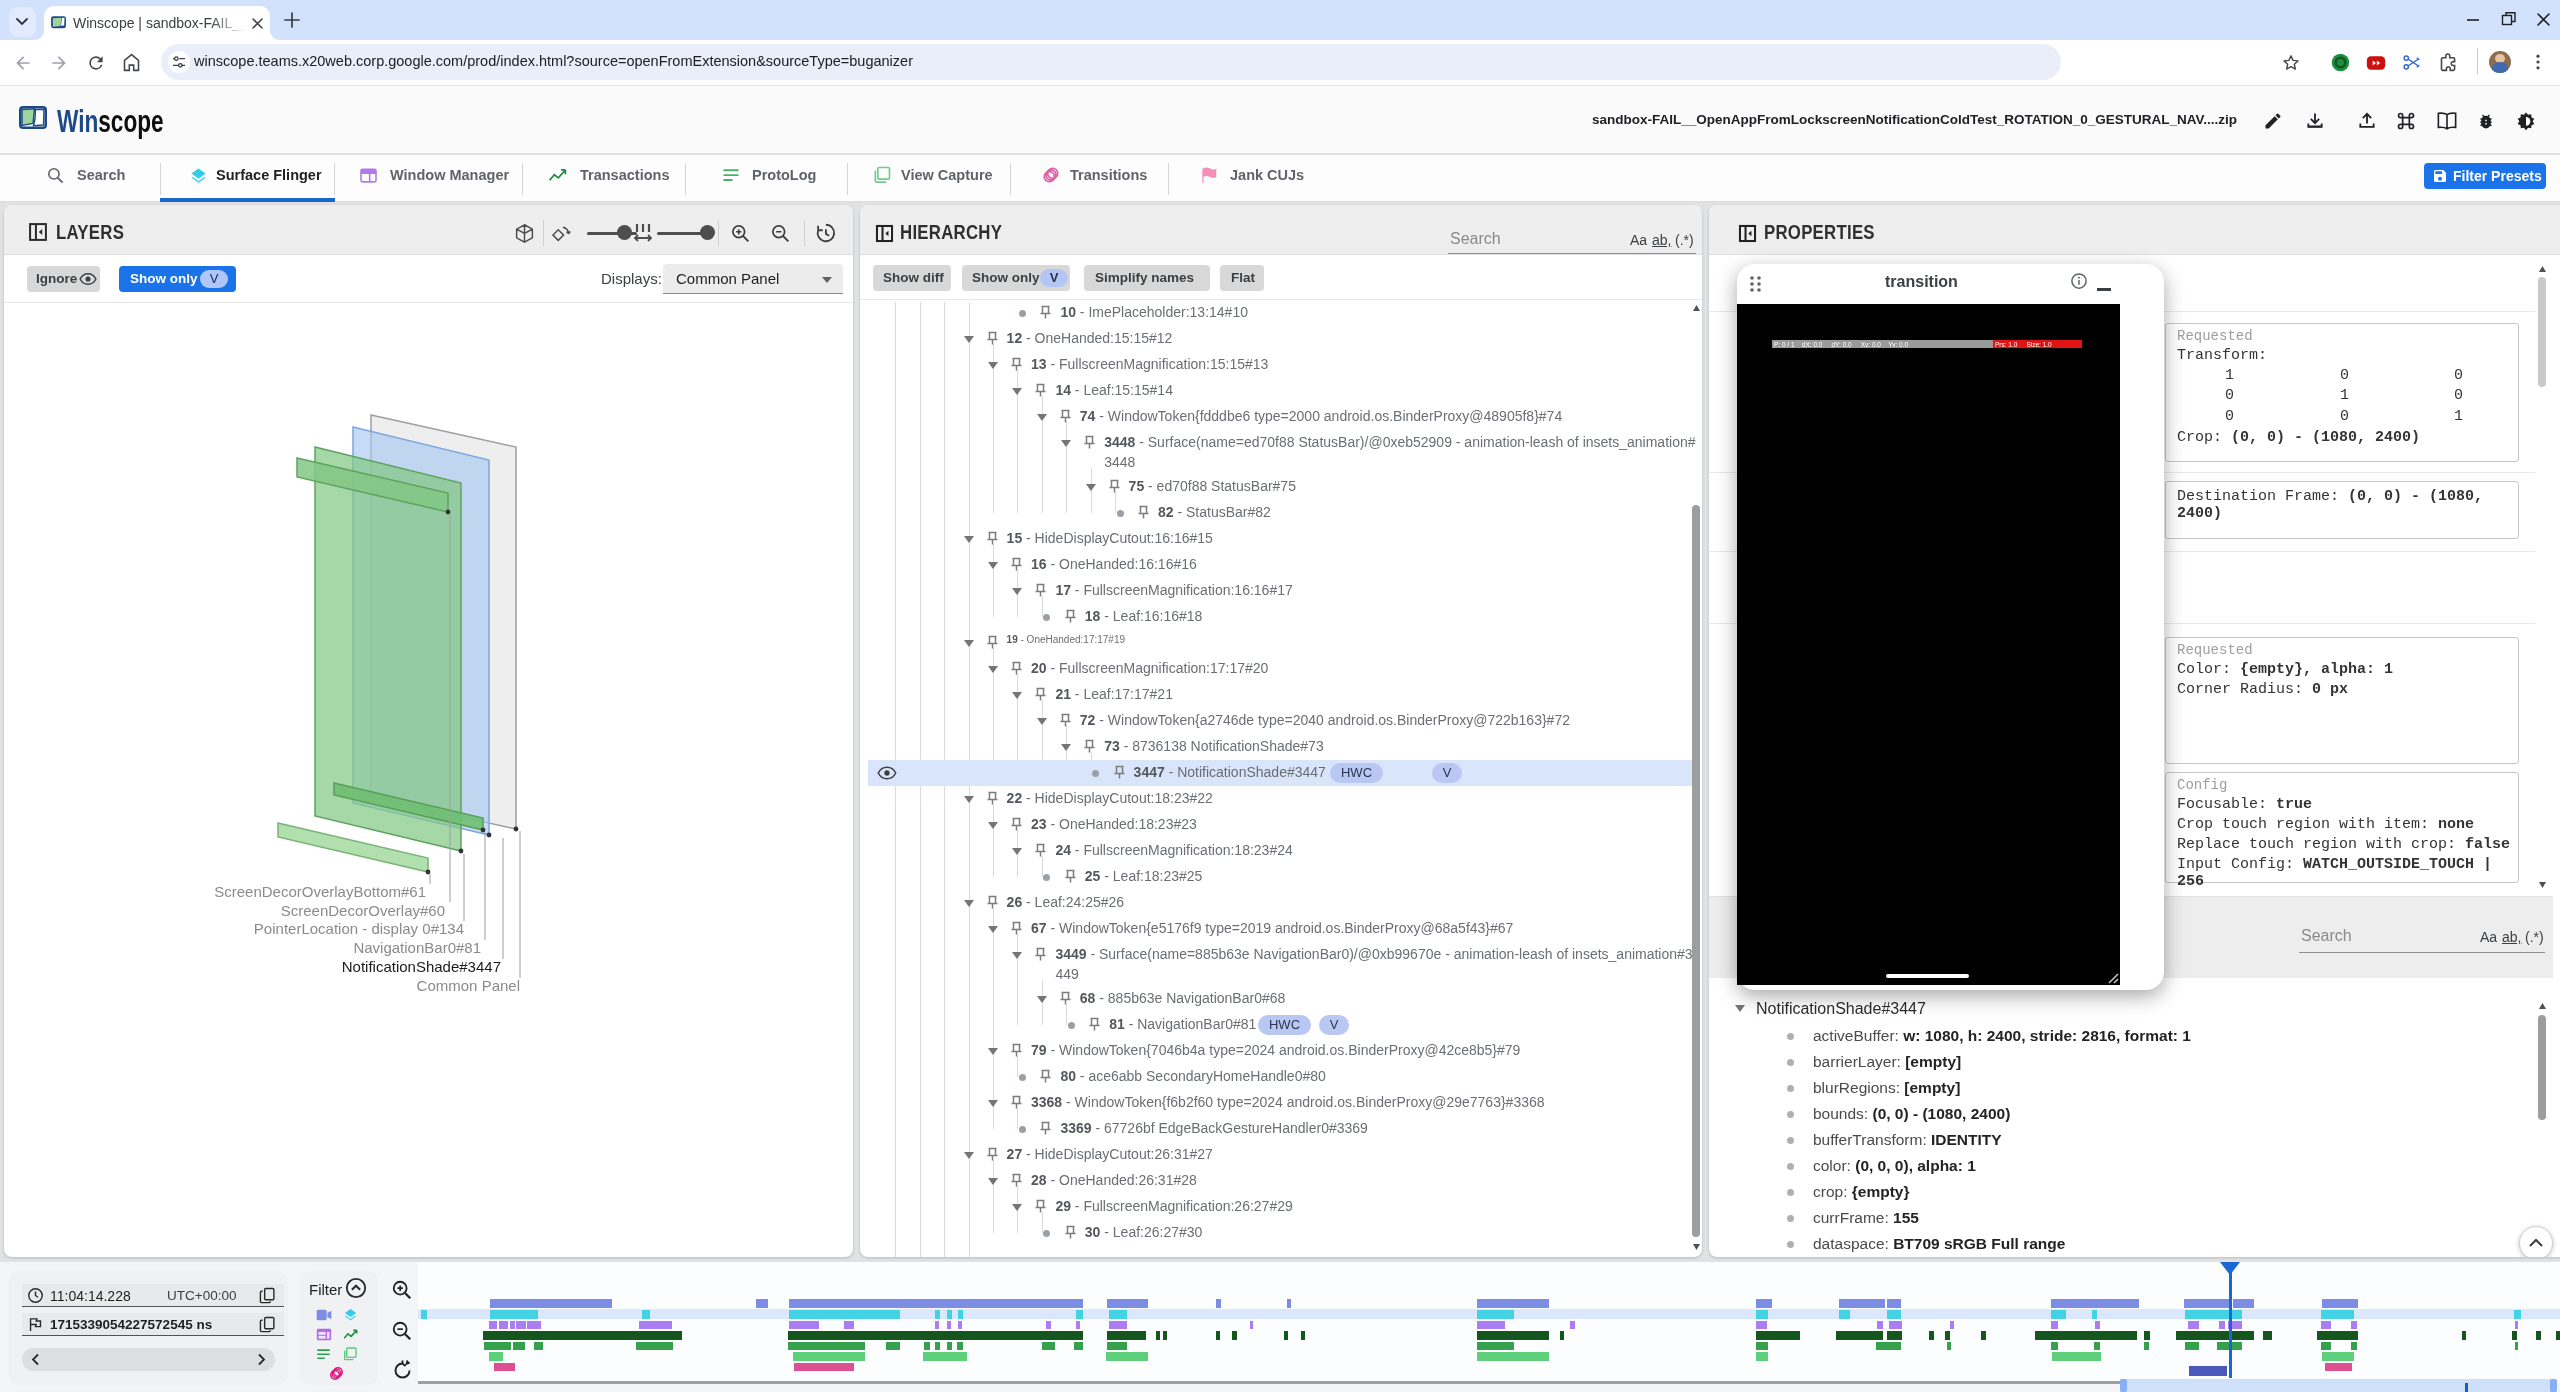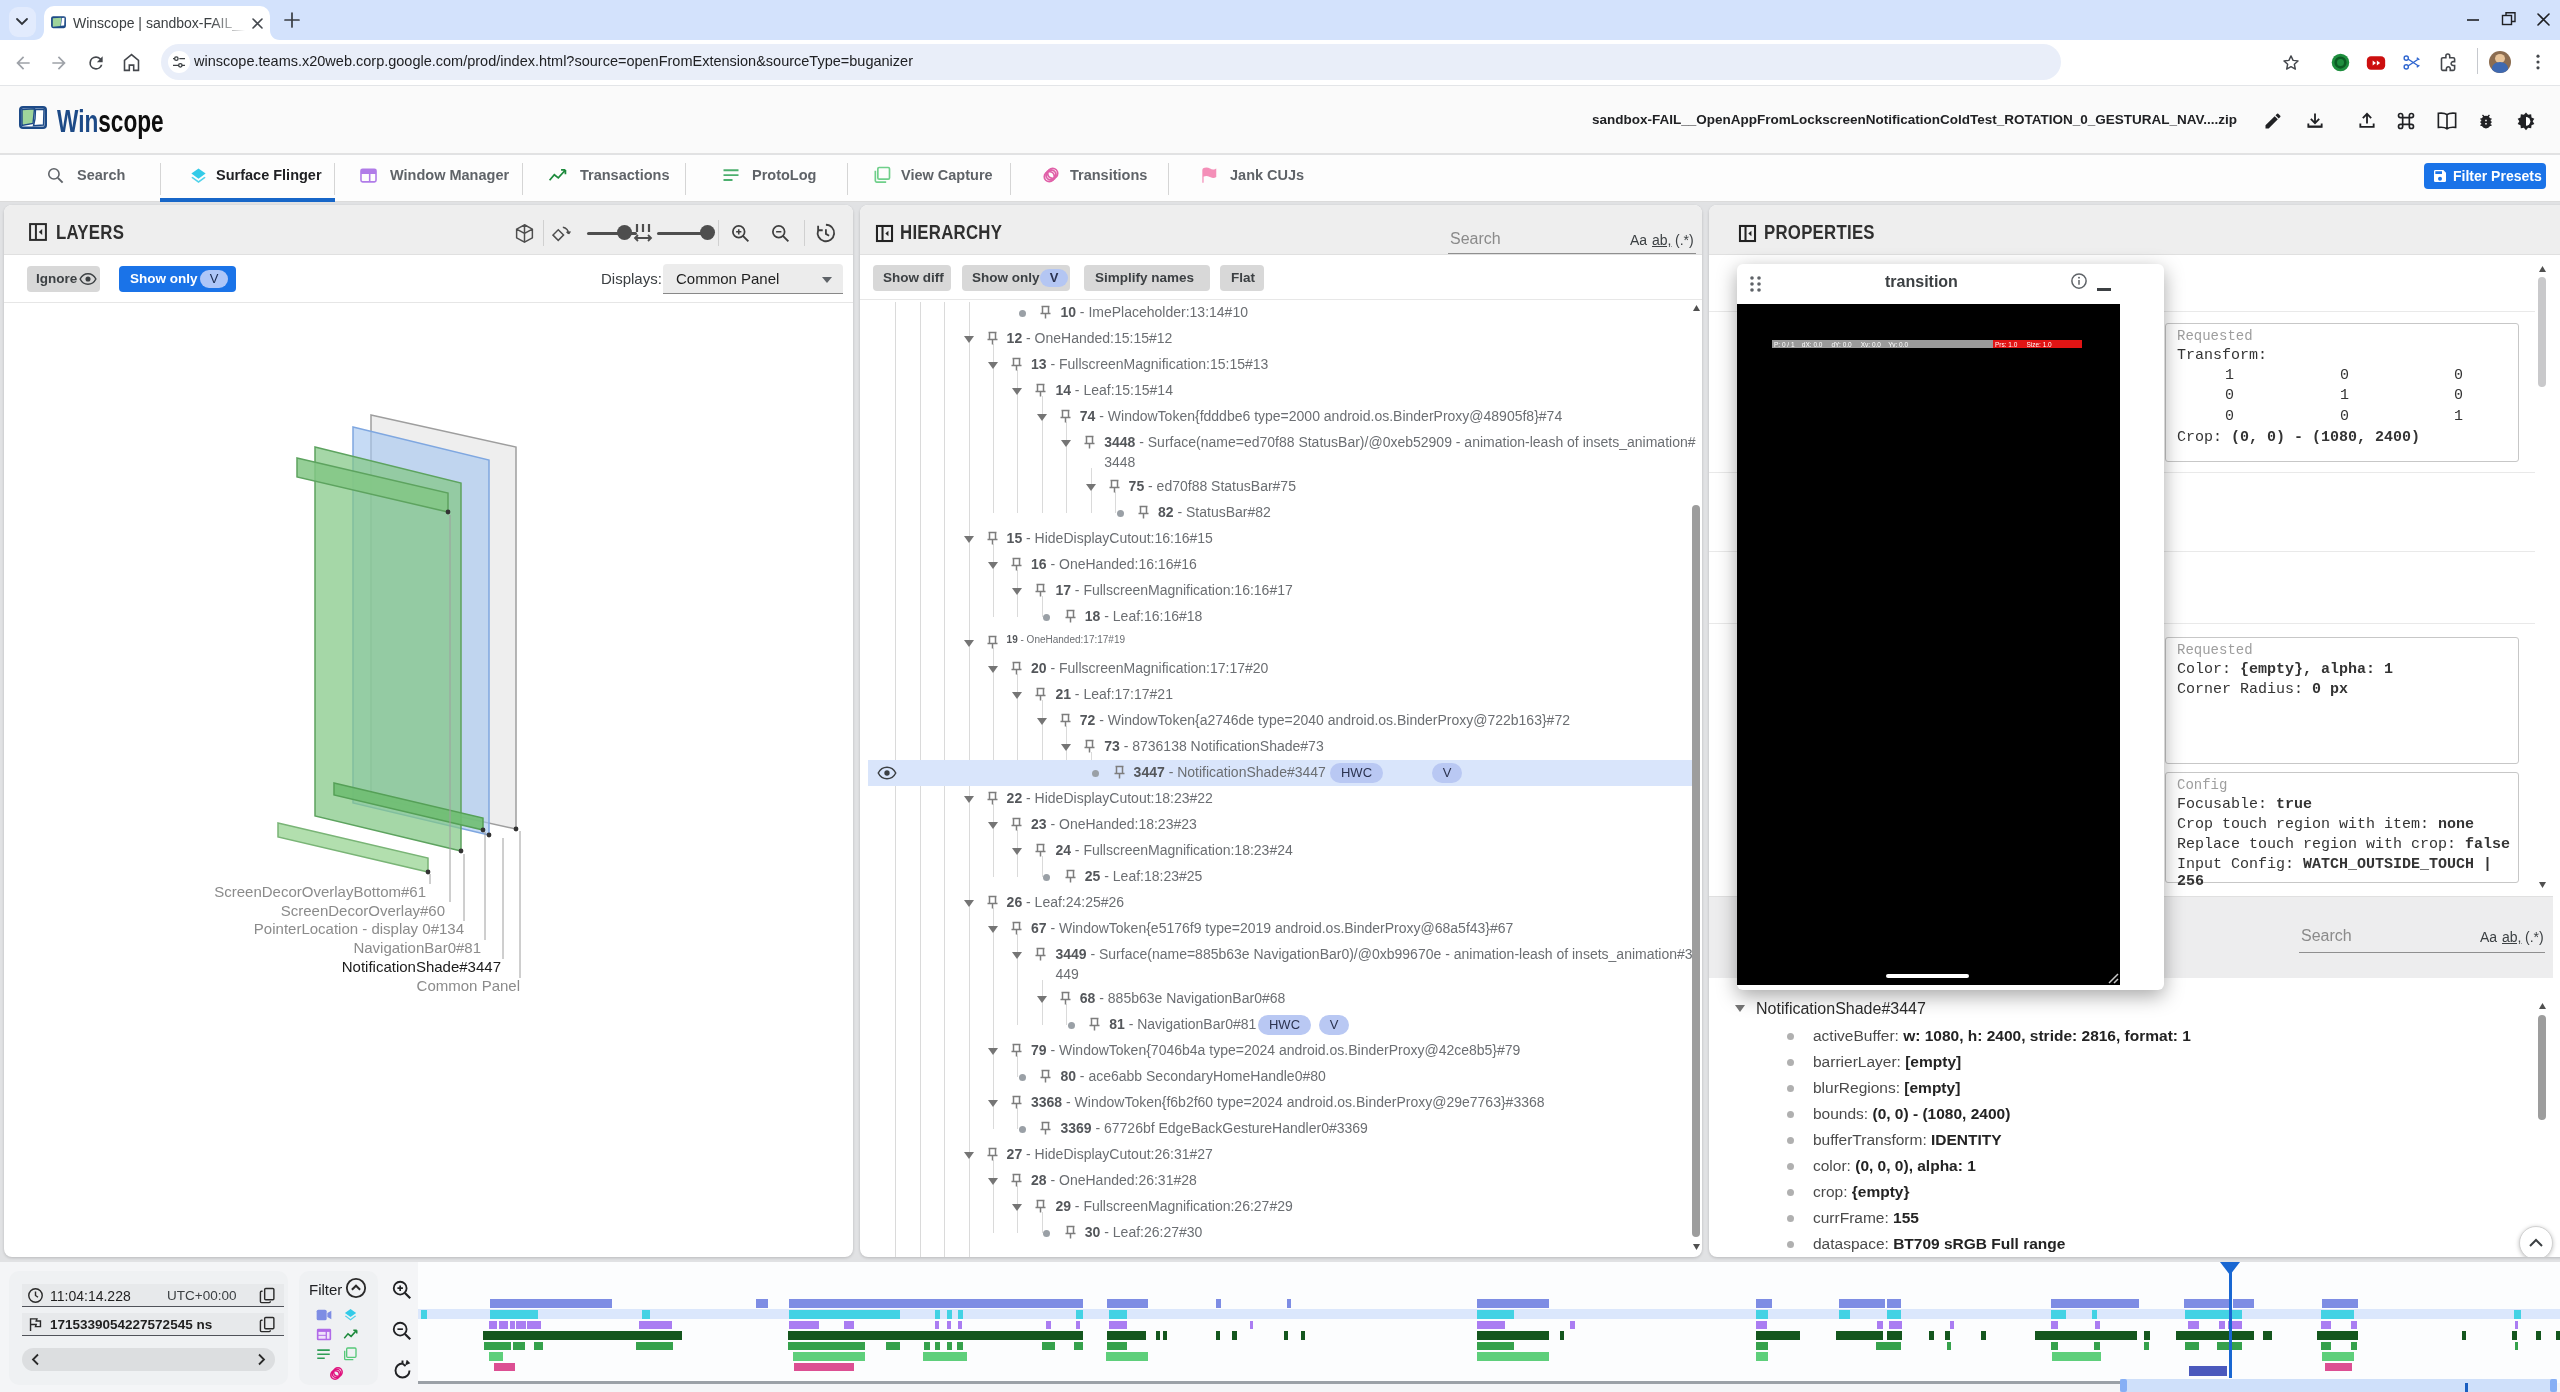--- a/index.html
+++ b/index.html
@@ -593,20 +593,23 @@
         <div style="position:absolute;left:68px;top:43px;width:115px;text-align:right;">0</div>
         <div style="position:absolute;left:183px;top:43px;width:114px;text-align:right;">0</div>
   <div style="position:absolute;left:0;top:63px;width:68px;text-align:right;">0</div>
         <div style="position:absolute;left:68px;top:63px;width:115px;text-align:right;">1</div>
         <div style="position:absolute;left:183px;top:63px;width:114px;text-align:right;">0</div>
   <div style="position:absolute;left:0;top:84px;width:68px;text-align:right;">0</div>
         <div style="position:absolute;left:68px;top:84px;width:115px;text-align:right;">0</div>
         <div style="position:absolute;left:183px;top:84px;width:114px;text-align:right;">1</div>
   <div style="position:absolute;left:11px;top:105px;">Crop: <b>(0, 0) - (1080, 2400)</b></div>
 </div>
+  <div class="pbox" style="top:276px;height:58px;">
+        <div style="position:absolute;left:11px;top:6px;">Destination Frame: <b>(0, 0) - (1080, 2400)</b></div>
+      </div>
   <div class="pbox" style="top:432px;height:127px;">
   <div class="glabel" style="position:absolute;left:11px;top:4px;">Requested</div>
   <div style="position:absolute;left:11px;top:23px;">Color: <b>{empty}, alpha: 1</b></div>
   <div style="position:absolute;left:11px;top:43px;">Corner Radius: <b>0 px</b></div>
 </div>
   <div class="pbox" style="top:567px;height:111px;">
   <div class="glabel" style="position:absolute;left:11px;top:4px;">Config</div>
   <div style="position:absolute;left:11px;top:23px;">Focusable: <b>true</b></div>
   <div style="position:absolute;left:11px;top:43px;">Crop touch region with item: <b>none</b></div>
   <div style="position:absolute;left:11px;top:63px;">Replace touch region with crop: <b>false</b></div>
@@ -653,21 +656,21 @@
   <div class="abs" style="left:829px;top:810px;width:8px;height:105px;background:#9d9d9d;border-radius:4px;"></div>
   <svg class="ic" style="left:829px;top:1036px;" width="9" height="8" viewBox="0 0 9 8">
         <path d="M4.5 7 L8 1 L1 1 Z" fill="#505050"></path>
       </svg>
   <div class="abs" style="left:810px;top:1021px;width:34px;height:34px;border-radius:50%;background:#ffffff;border:1px solid #d2d2d2;box-shadow:0 1px 4px rgba(0,0,0,.25);">
         <svg style="position:absolute;left:8px;top:10px;" width="16" height="12" viewBox="0 0 16 12">
           <path d="M2 9 L8 3 L14 9" fill="none" stroke="#3c4043" stroke-width="2"></path>
         </svg>
       </div>
   </div>
-  <div class="abs" id="dialog" style="left:1737px;top:264px;width:427px;height:726px;background:#ffffff;border-radius:6px;box-shadow:0 6px 20px rgba(0,0,0,.35);">
+  <div class="abs" id="dialog" style="left:1737px;top:264px;width:427px;height:726px;background:#ffffff;border-radius:18px;box-shadow:0 6px 20px rgba(0,0,0,.35);">
   <svg class="ic" style="left:10px;top:10px;" width="20" height="20" viewBox="0 0 20 20">
   <g fill="#5f6368">
           <circle cx="5" cy="4" r="1.8"></circle>
           <circle cx="12" cy="4" r="1.8"></circle>
           <circle cx="5" cy="10" r="1.8"></circle>
           <circle cx="12" cy="10" r="1.8"></circle>
           <circle cx="5" cy="16" r="1.8"></circle>
           <circle cx="12" cy="16" r="1.8"></circle>
         </g>
       </svg>

